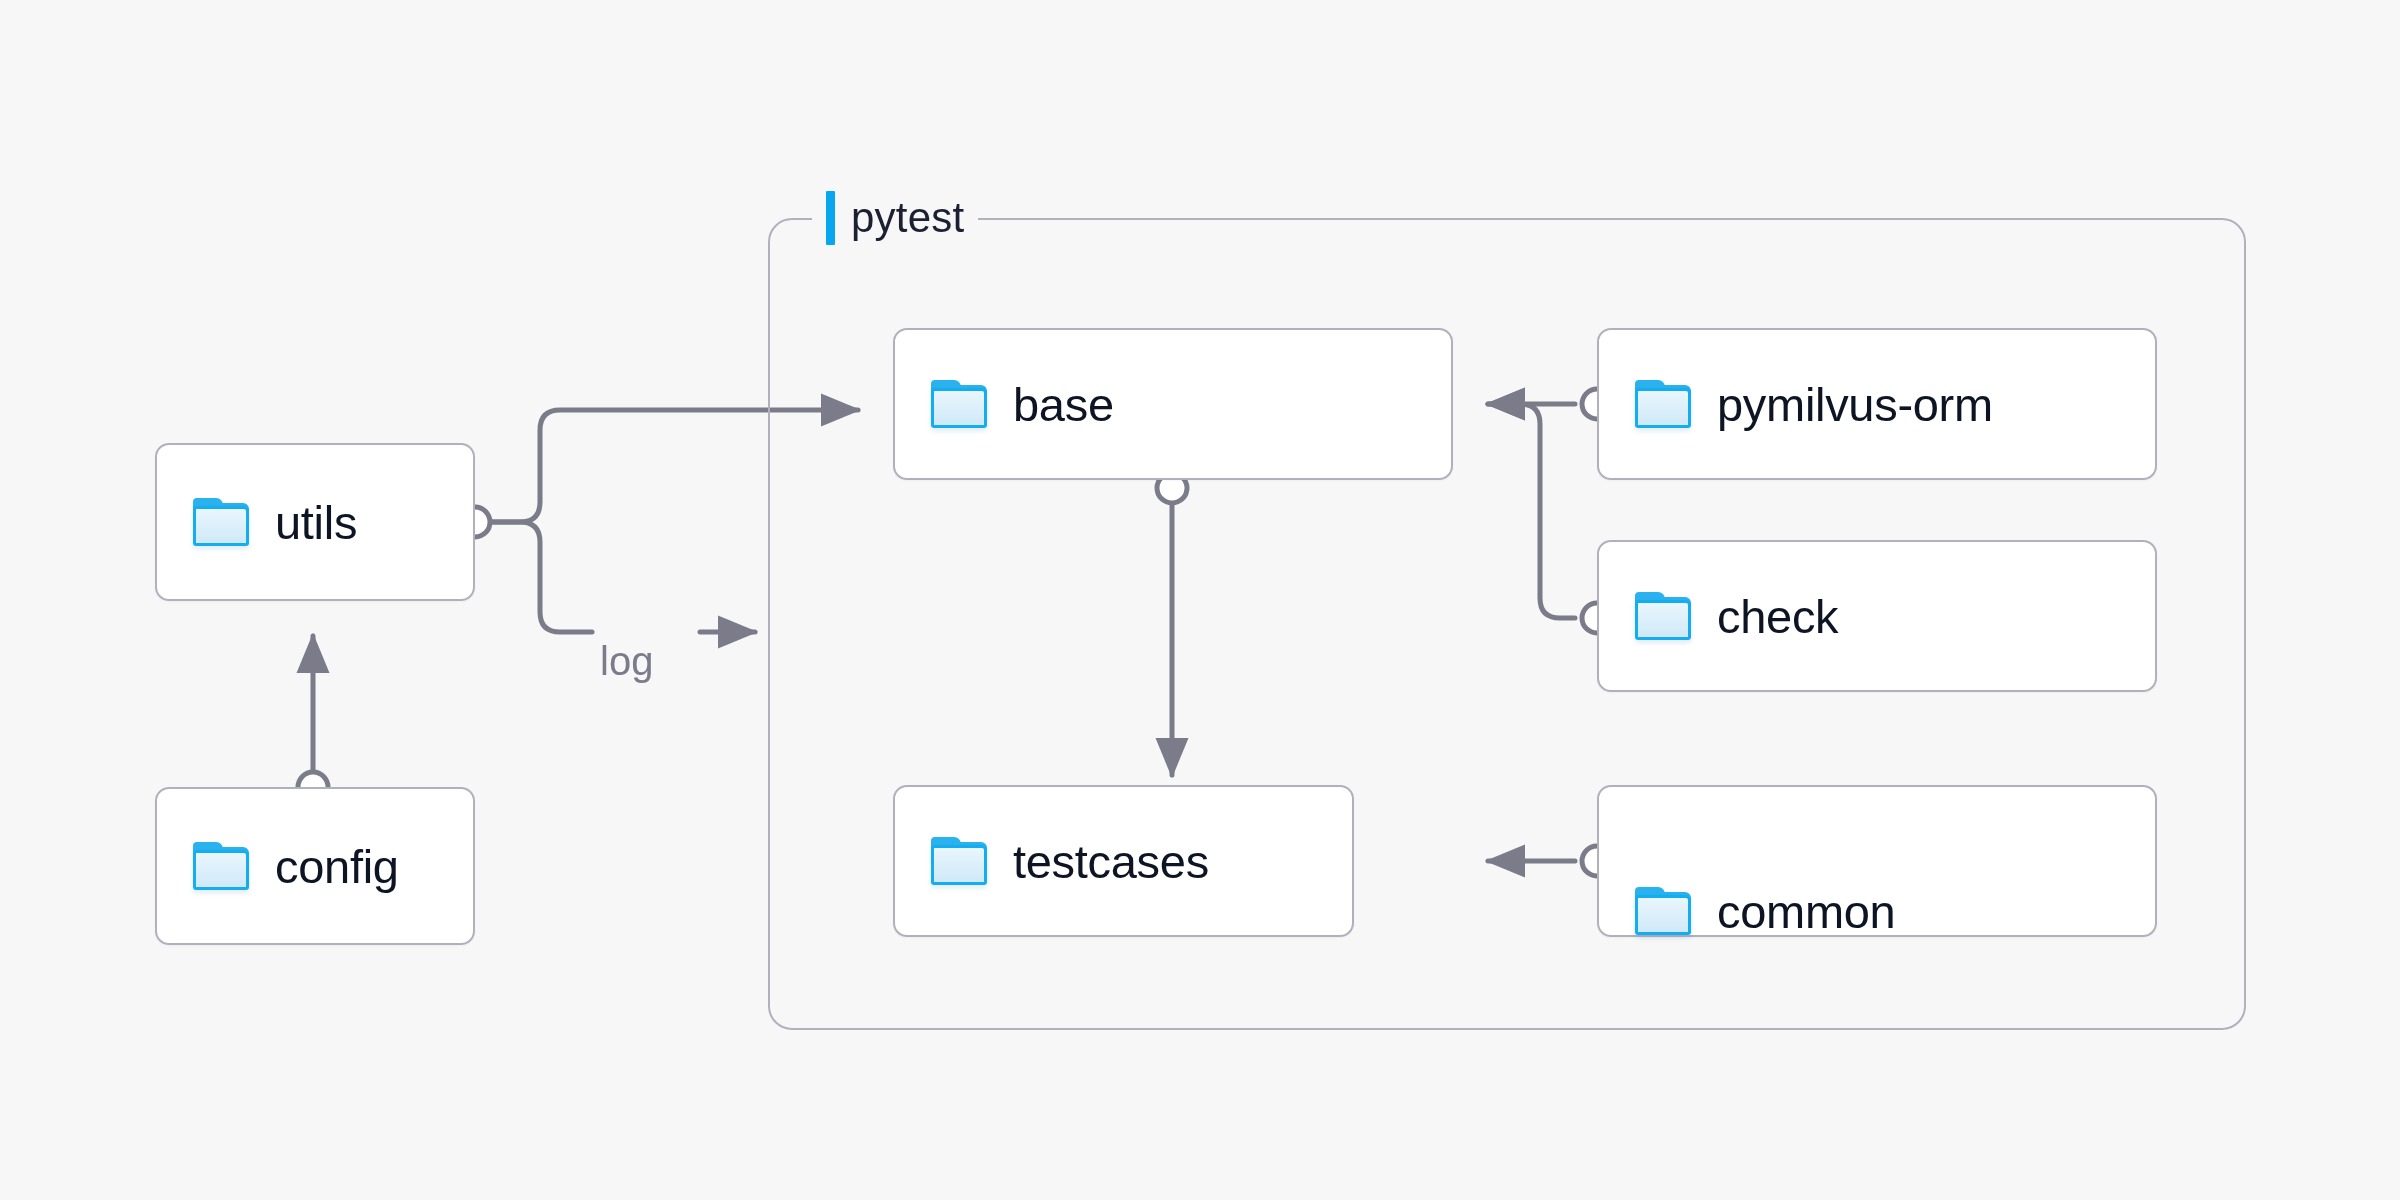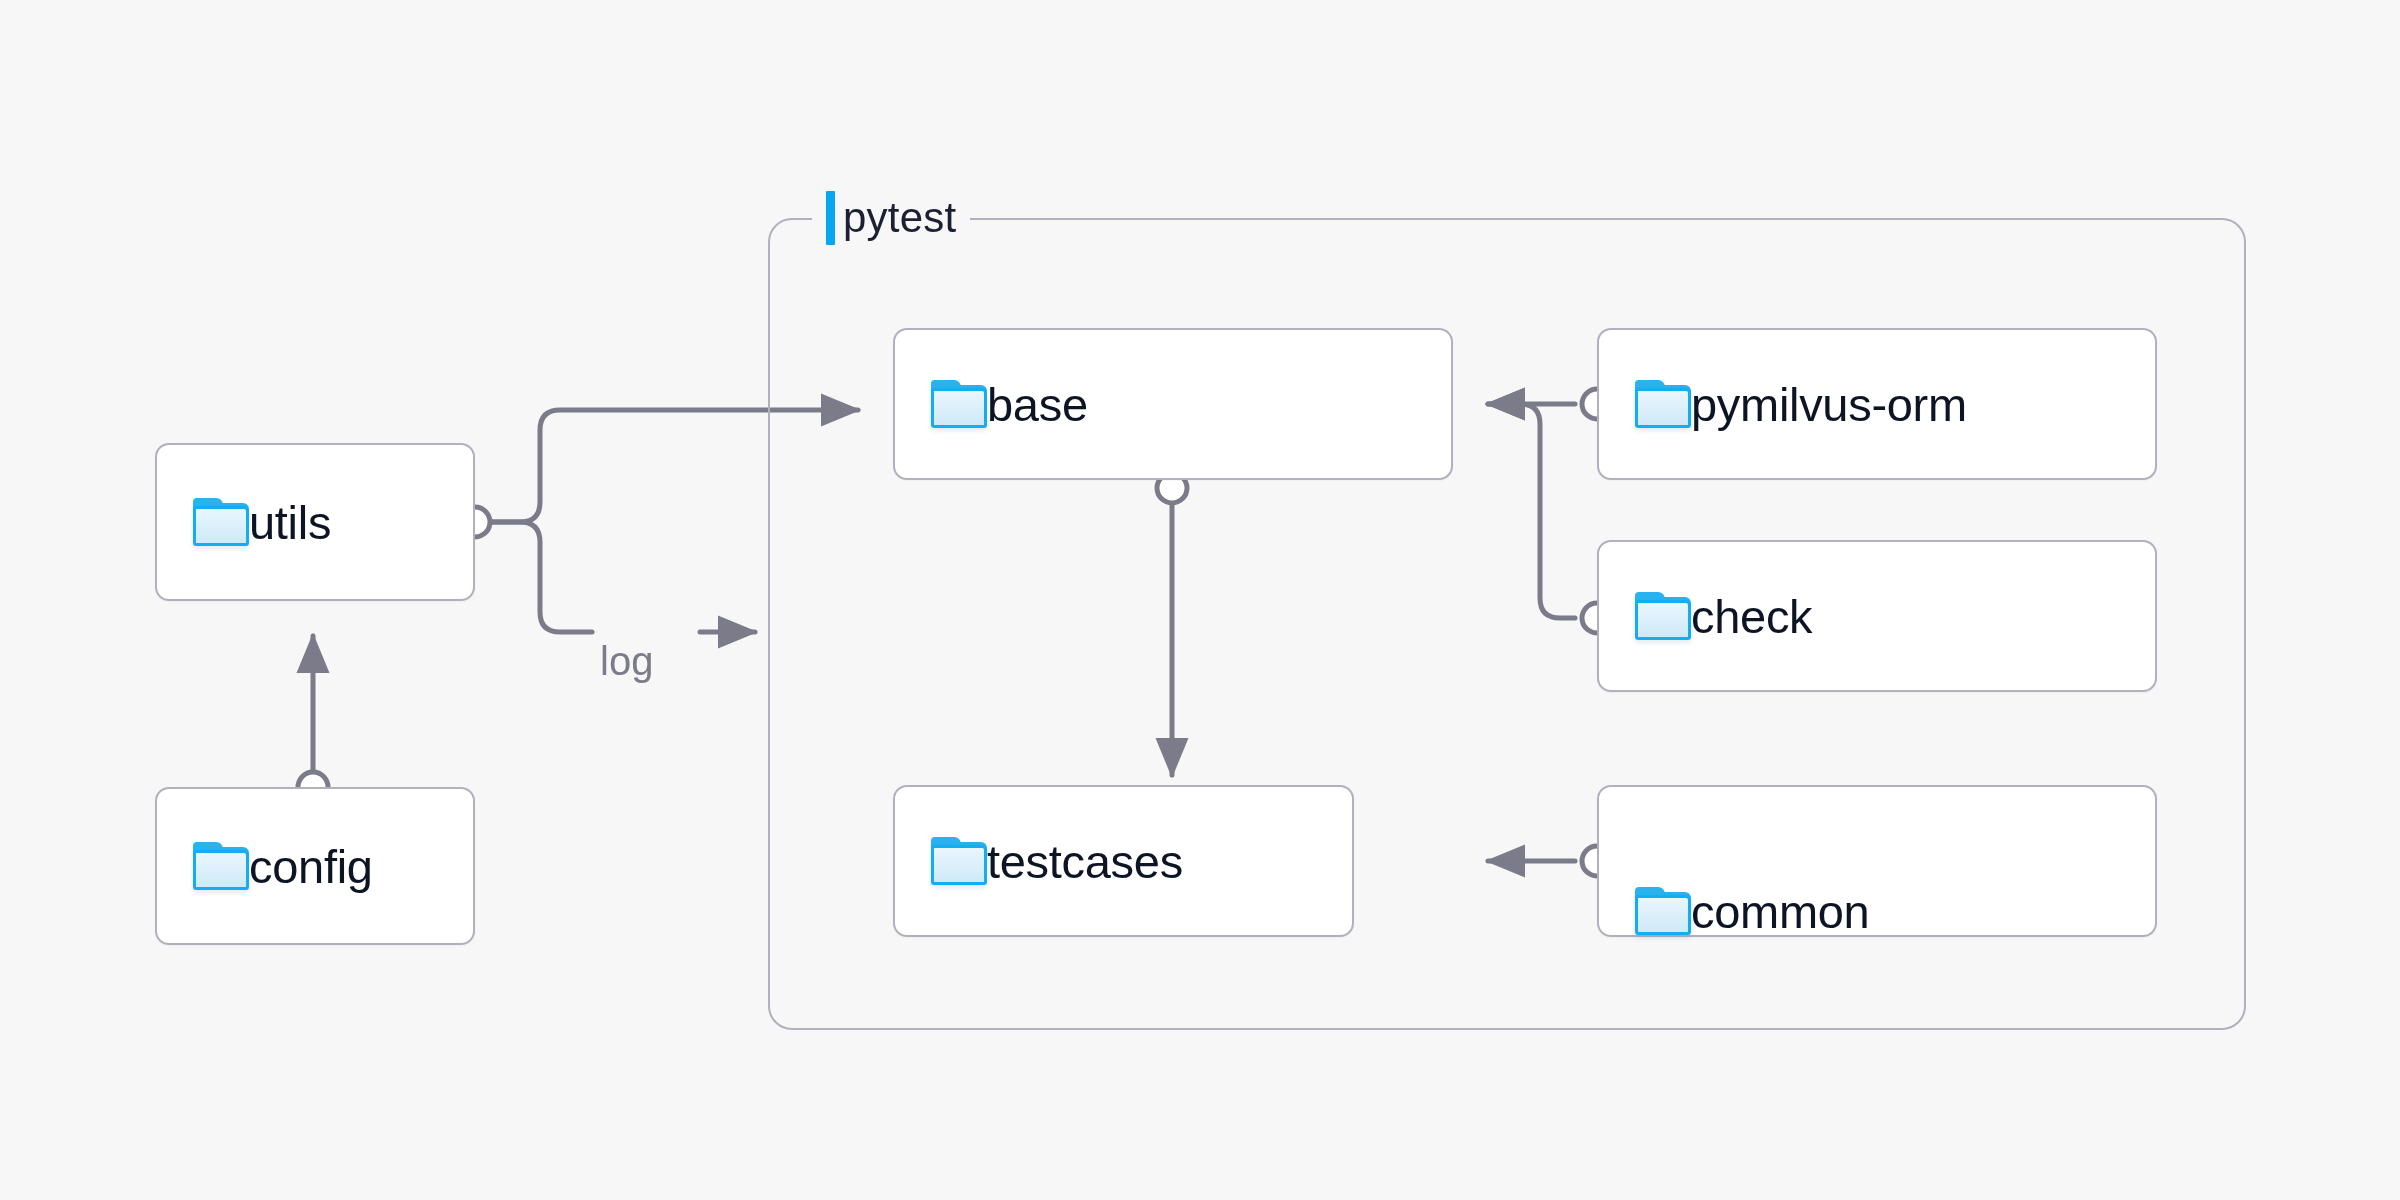--- a/index.html
+++ b/index.html
@@ -33,21 +33,21 @@
     position: absolute;
     border: 2px solid #b1b0bd;
     border-radius: 24px;
     background: transparent;
     box-sizing: border-box;
   }
   .group-label {
     position: absolute;
     display: flex;
     align-items: center;
-    gap: 8px;
+    gap: 16px;
     background: #f7f7f7;
     padding: 0 14px;
     height: 54px;
   }
   .group-label-bar {
     width: 9px;
     height: 54px;
     background: #06a6f0;
     border-radius: 1px;
     flex: none;
@@ -63,20 +63,21 @@
   
   .node {
     position: absolute;
     box-sizing: border-box;
     background: #ffffff;
     border: 2px solid #b1b0bd;
     border-radius: 14px;
     display: flex;
     align-items: center;
     padding-left: 36px;
+    gap: 26px;
     box-shadow: 0 1px 2px rgba(27,33,51,0.04);
   }
   .node-label {
     font-size: 47px;
     color: #0d1424;
     letter-spacing: -0.3px;
     white-space: nowrap;
     line-height: 1;
   }
 

